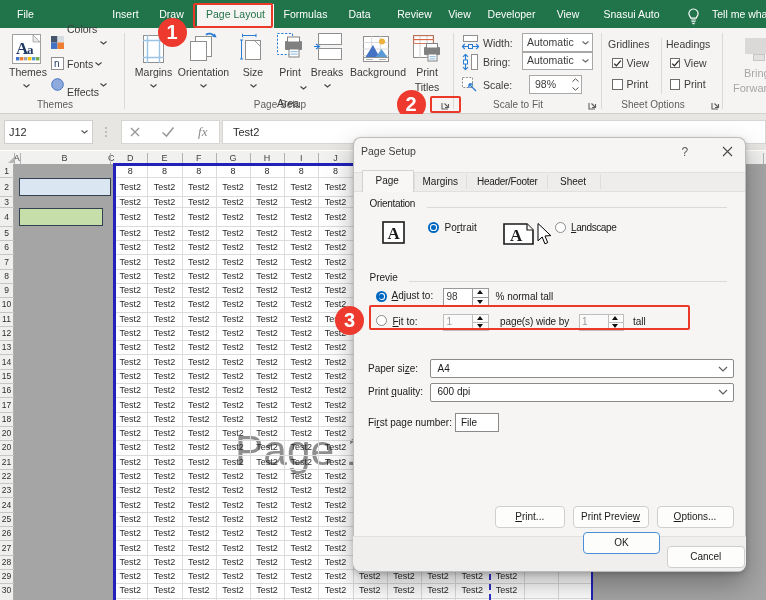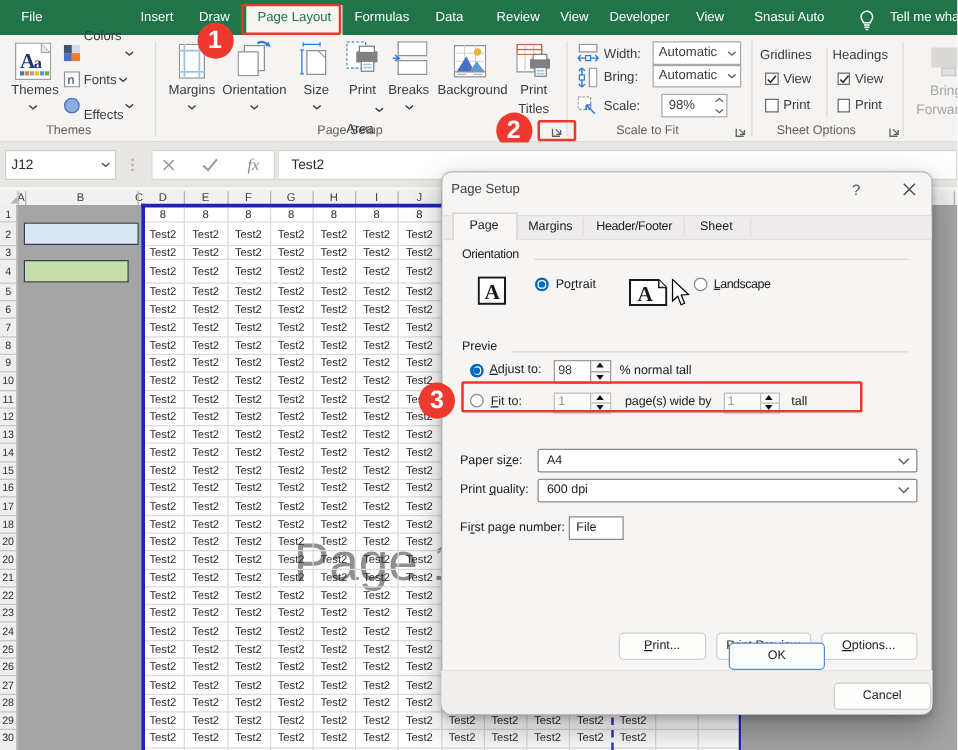--- a/index.html
+++ b/index.html
@@ -741,13 +741,13 @@
 <svg class="ab" style="left:718px;top:389px;" width="10" height="6" viewBox="0 0 10 6">
 <path d="M1 1 L5 5 L9 1" fill="none" stroke="#5f5f5f" stroke-width="1.2"></path>
   </svg>
 <div class="dlbl" style="left:368px;top:416.5px;">Fi<span class="u">r</span>st page number:</div>
 <div class="ab" style="left:455px;top:413px;width:44px;height:19px;background:#fff;border:1px solid #8a8a8a;box-sizing:border-box;"></div>
 <div class="dlbl" style="left:461px;top:416.5px;">File</div>
 <div class="btn" style="left:494.5px;top:506px;width:68.5px;height:19.5px;line-height:19px;"><span class="u">P</span>rint...</div>
 <div class="btn" style="left:572.5px;top:506px;width:74px;height:19.5px;line-height:19px;">Print Previe<span class="u">w</span></div>
 <div class="btn" style="left:656.5px;top:506px;width:75px;height:19.5px;line-height:19px;"><span class="u">O</span>ptions...</div>
 <div class="ab" style="left:353px;top:536px;width:392.5px;height:35px;background:#f0efee;border-top:1px solid #e3e1df;border-radius:0 0 8px 8px;box-sizing:border-box;"></div>
-<div class="btn" style="left:583px;top:514px;width:75px;height:19.5px;line-height:19px;border:1.4px solid #4a90d8;">OK</div>
+<div class="btn" style="left:583px;top:532px;width:75px;height:19.5px;line-height:19px;border:1.4px solid #4a90d8;">OK</div>
 <div class="btn" style="left:667px;top:546px;width:75.5px;height:19.5px;line-height:19px;">Cancel</div>
 </body></html>

